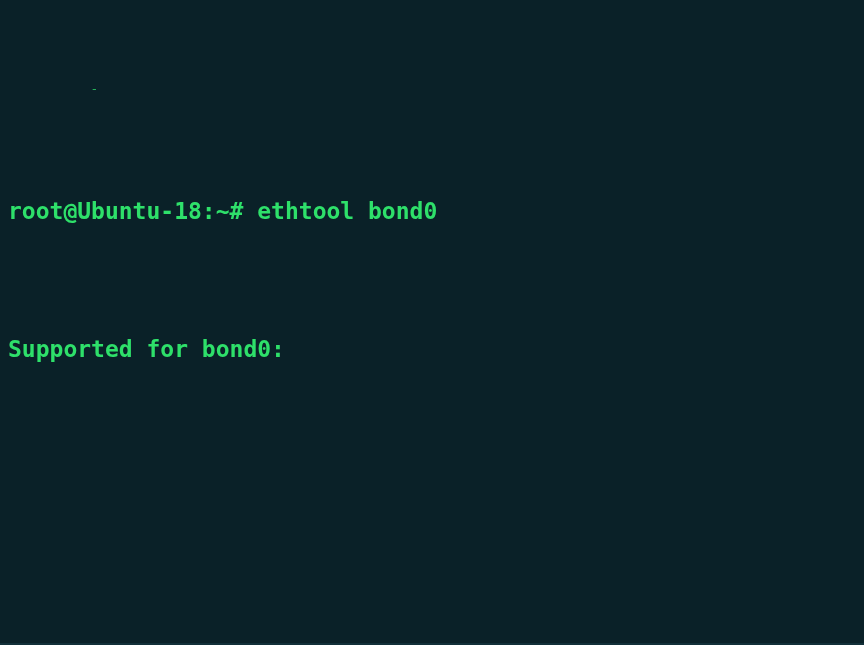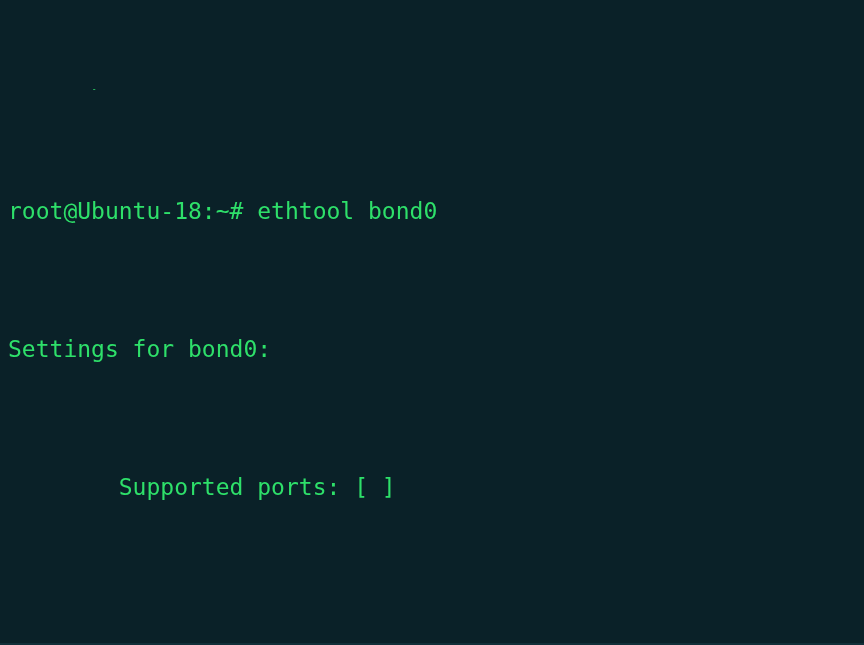--- a/index.html
+++ b/index.html
@@ -13,20 +13,21 @@
     height: 645px;
     background: #0a2128;
     overflow: hidden;
     font-family: "DejaVu Sans Mono", "Liberation Mono", monospace;
     font-size: 23px;
     line-height: 34.6px;
     color: #2ee06a;
     box-sizing: border-box;
     padding: 4px 0 0 8px;
     letter-spacing: 0px;
+    font-weight: bold;
   }
   #screen {
     display: block;
     white-space: pre;
     font-variant-ligatures: none;
     -webkit-font-smoothing: antialiased;
   }
   .line {
     white-space: pre;
     height: 34.6px;
@@ -53,23 +54,22 @@
 </head>
 <body>
 
 <div id="terminal">
   <div id="screen">
 
     <div class="line clipped">root@Ubuntu-18:~#</div>
 
     <div class="line">root@Ubuntu-18:~# ethtool bond0</div>
 
-    <div class="line">Settings for bond0:</div>
+    <div class="line">Supported for bond0:</div>
 
-    <div class="line">        Supported ports: [ ]</div>
 
 
     
 
     
 
     
 
     
 

